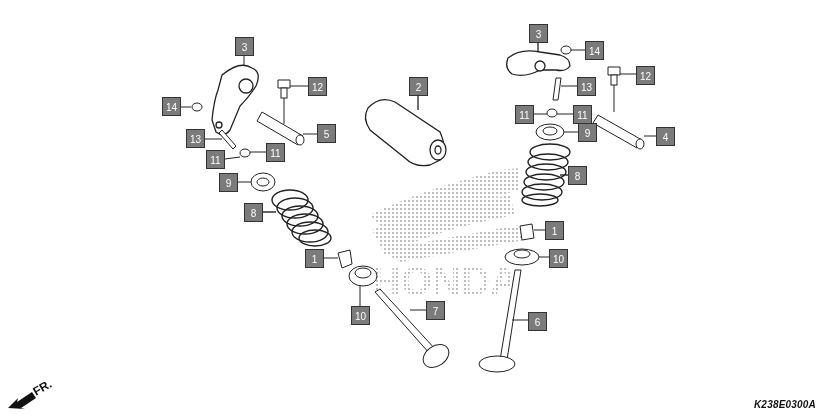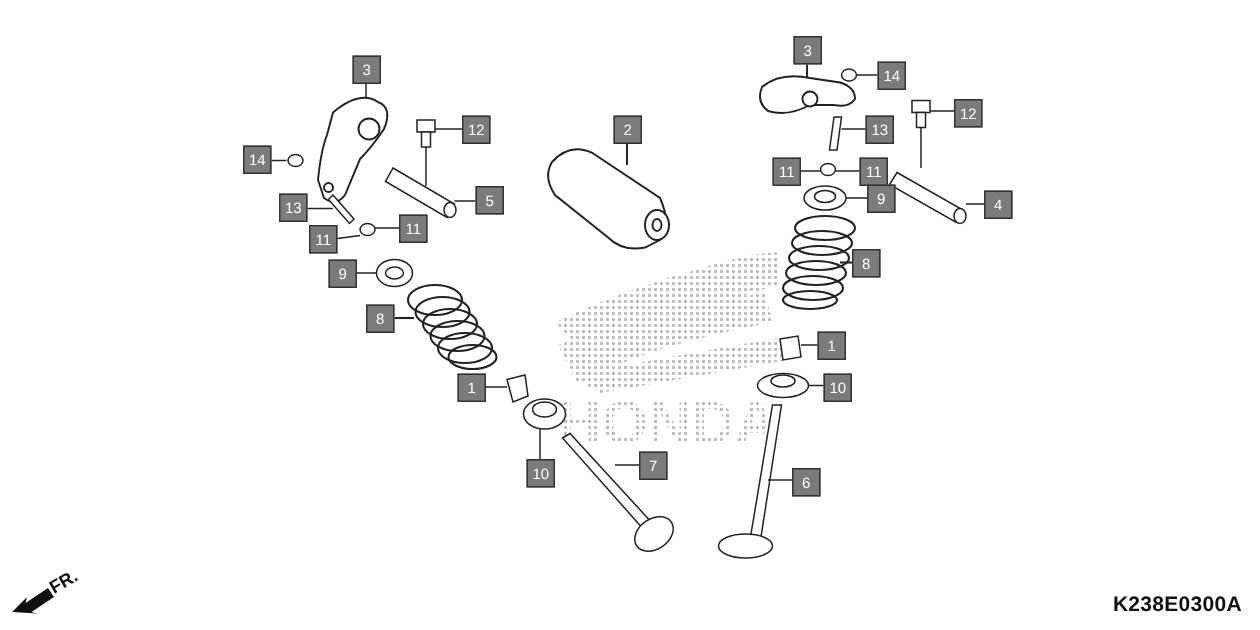--- a/index.html
+++ b/index.html
@@ -1,19 +1,19 @@
 <!DOCTYPE html>
 <html><head>
 <meta charset="utf-8">
 <style>
   html,body{margin:0;padding:0;background:#fff;}
   body{width:840px;height:420px;position:relative;overflow:hidden;font-family:"Liberation Sans",sans-serif;}
   #stage{position:absolute;left:0;top:0;width:840px;height:420px;}
   .callout{position:absolute;width:19px;height:19px;background:#7b7b7b;border:1px solid #333;color:#fff;font-size:10px;line-height:19px;text-align:center;box-sizing:border-box;cursor:pointer;}
-  .diagram-code{position:absolute;right:12px;bottom:10px;font-size:14px;color:#111;font-weight:bold;letter-spacing:0.2px;}
+  .diagram-code{position:absolute;right:24px;bottom:10px;font-size:10px;color:#111;font-weight:bold;letter-spacing:0.2px;font-style:italic;}
   .fr-arrow{position:absolute;left:4px;bottom:6px;width:70px;height:36px;}
   svg.parts{position:absolute;left:0;top:0;}
 </style>
 </head>
 <body>
 
 <div id="stage">
 
   <svg class="parts" width="840" height="420" viewBox="0 0 840 420">
     <defs>

